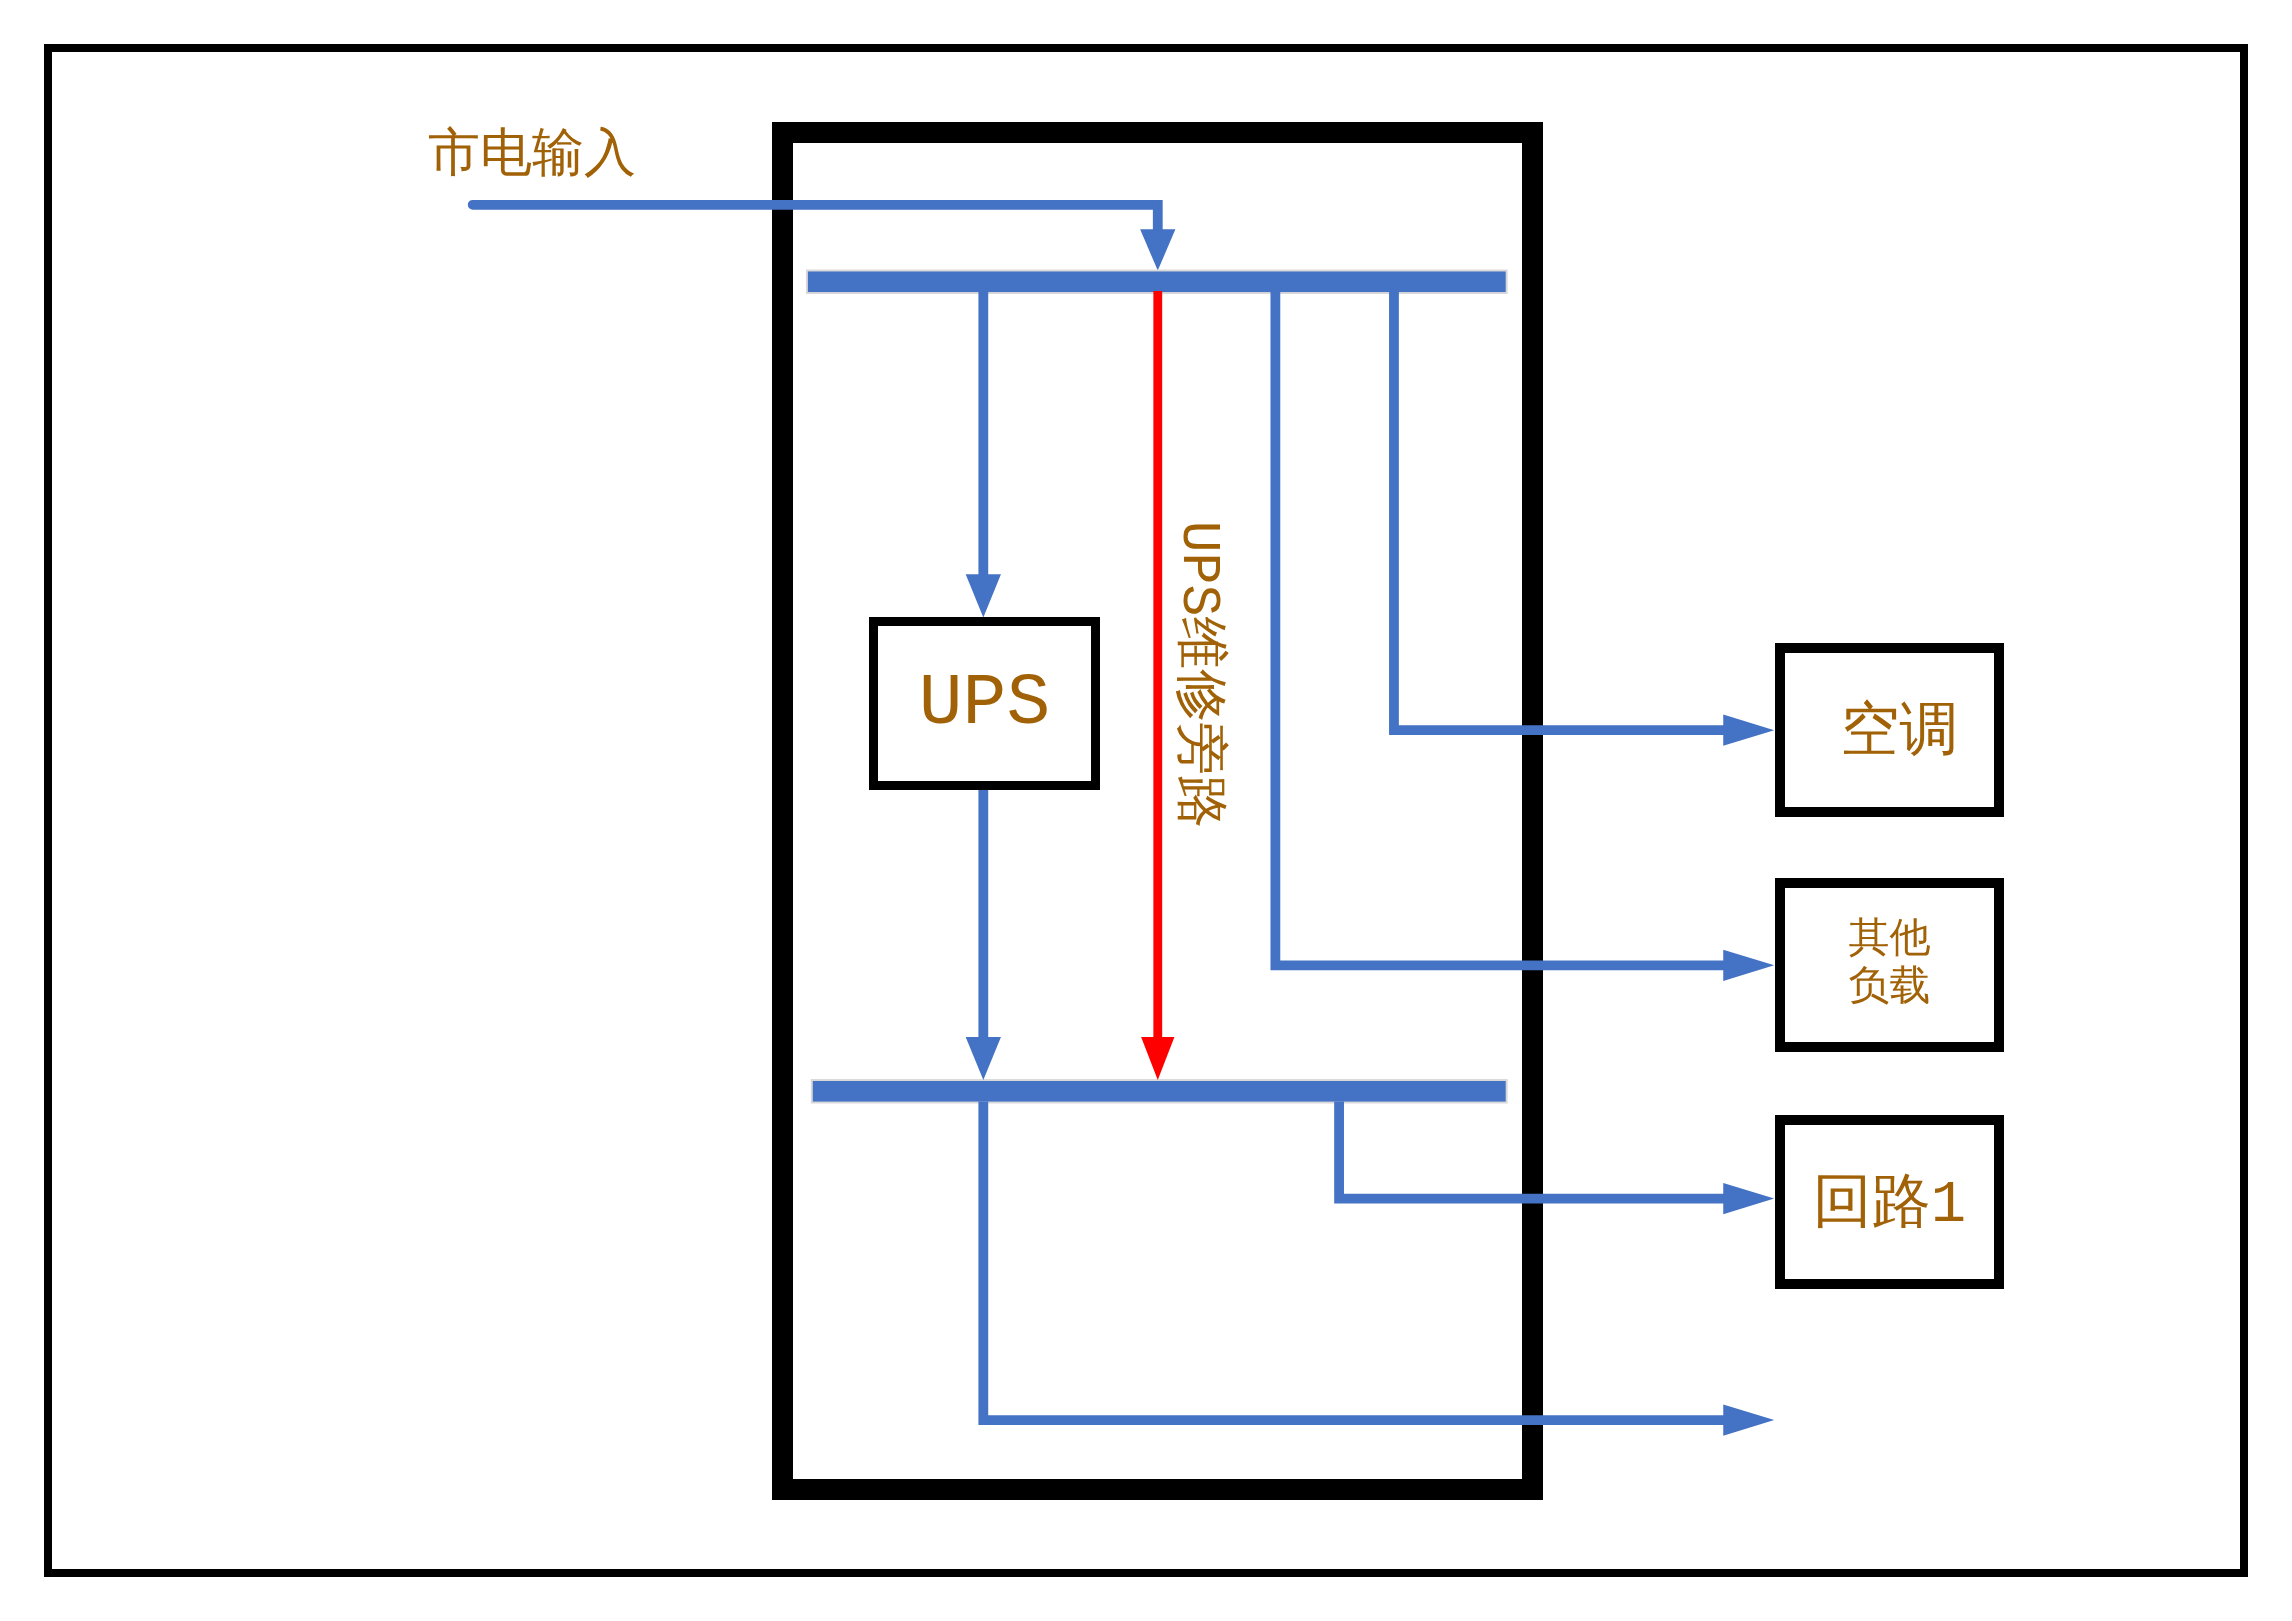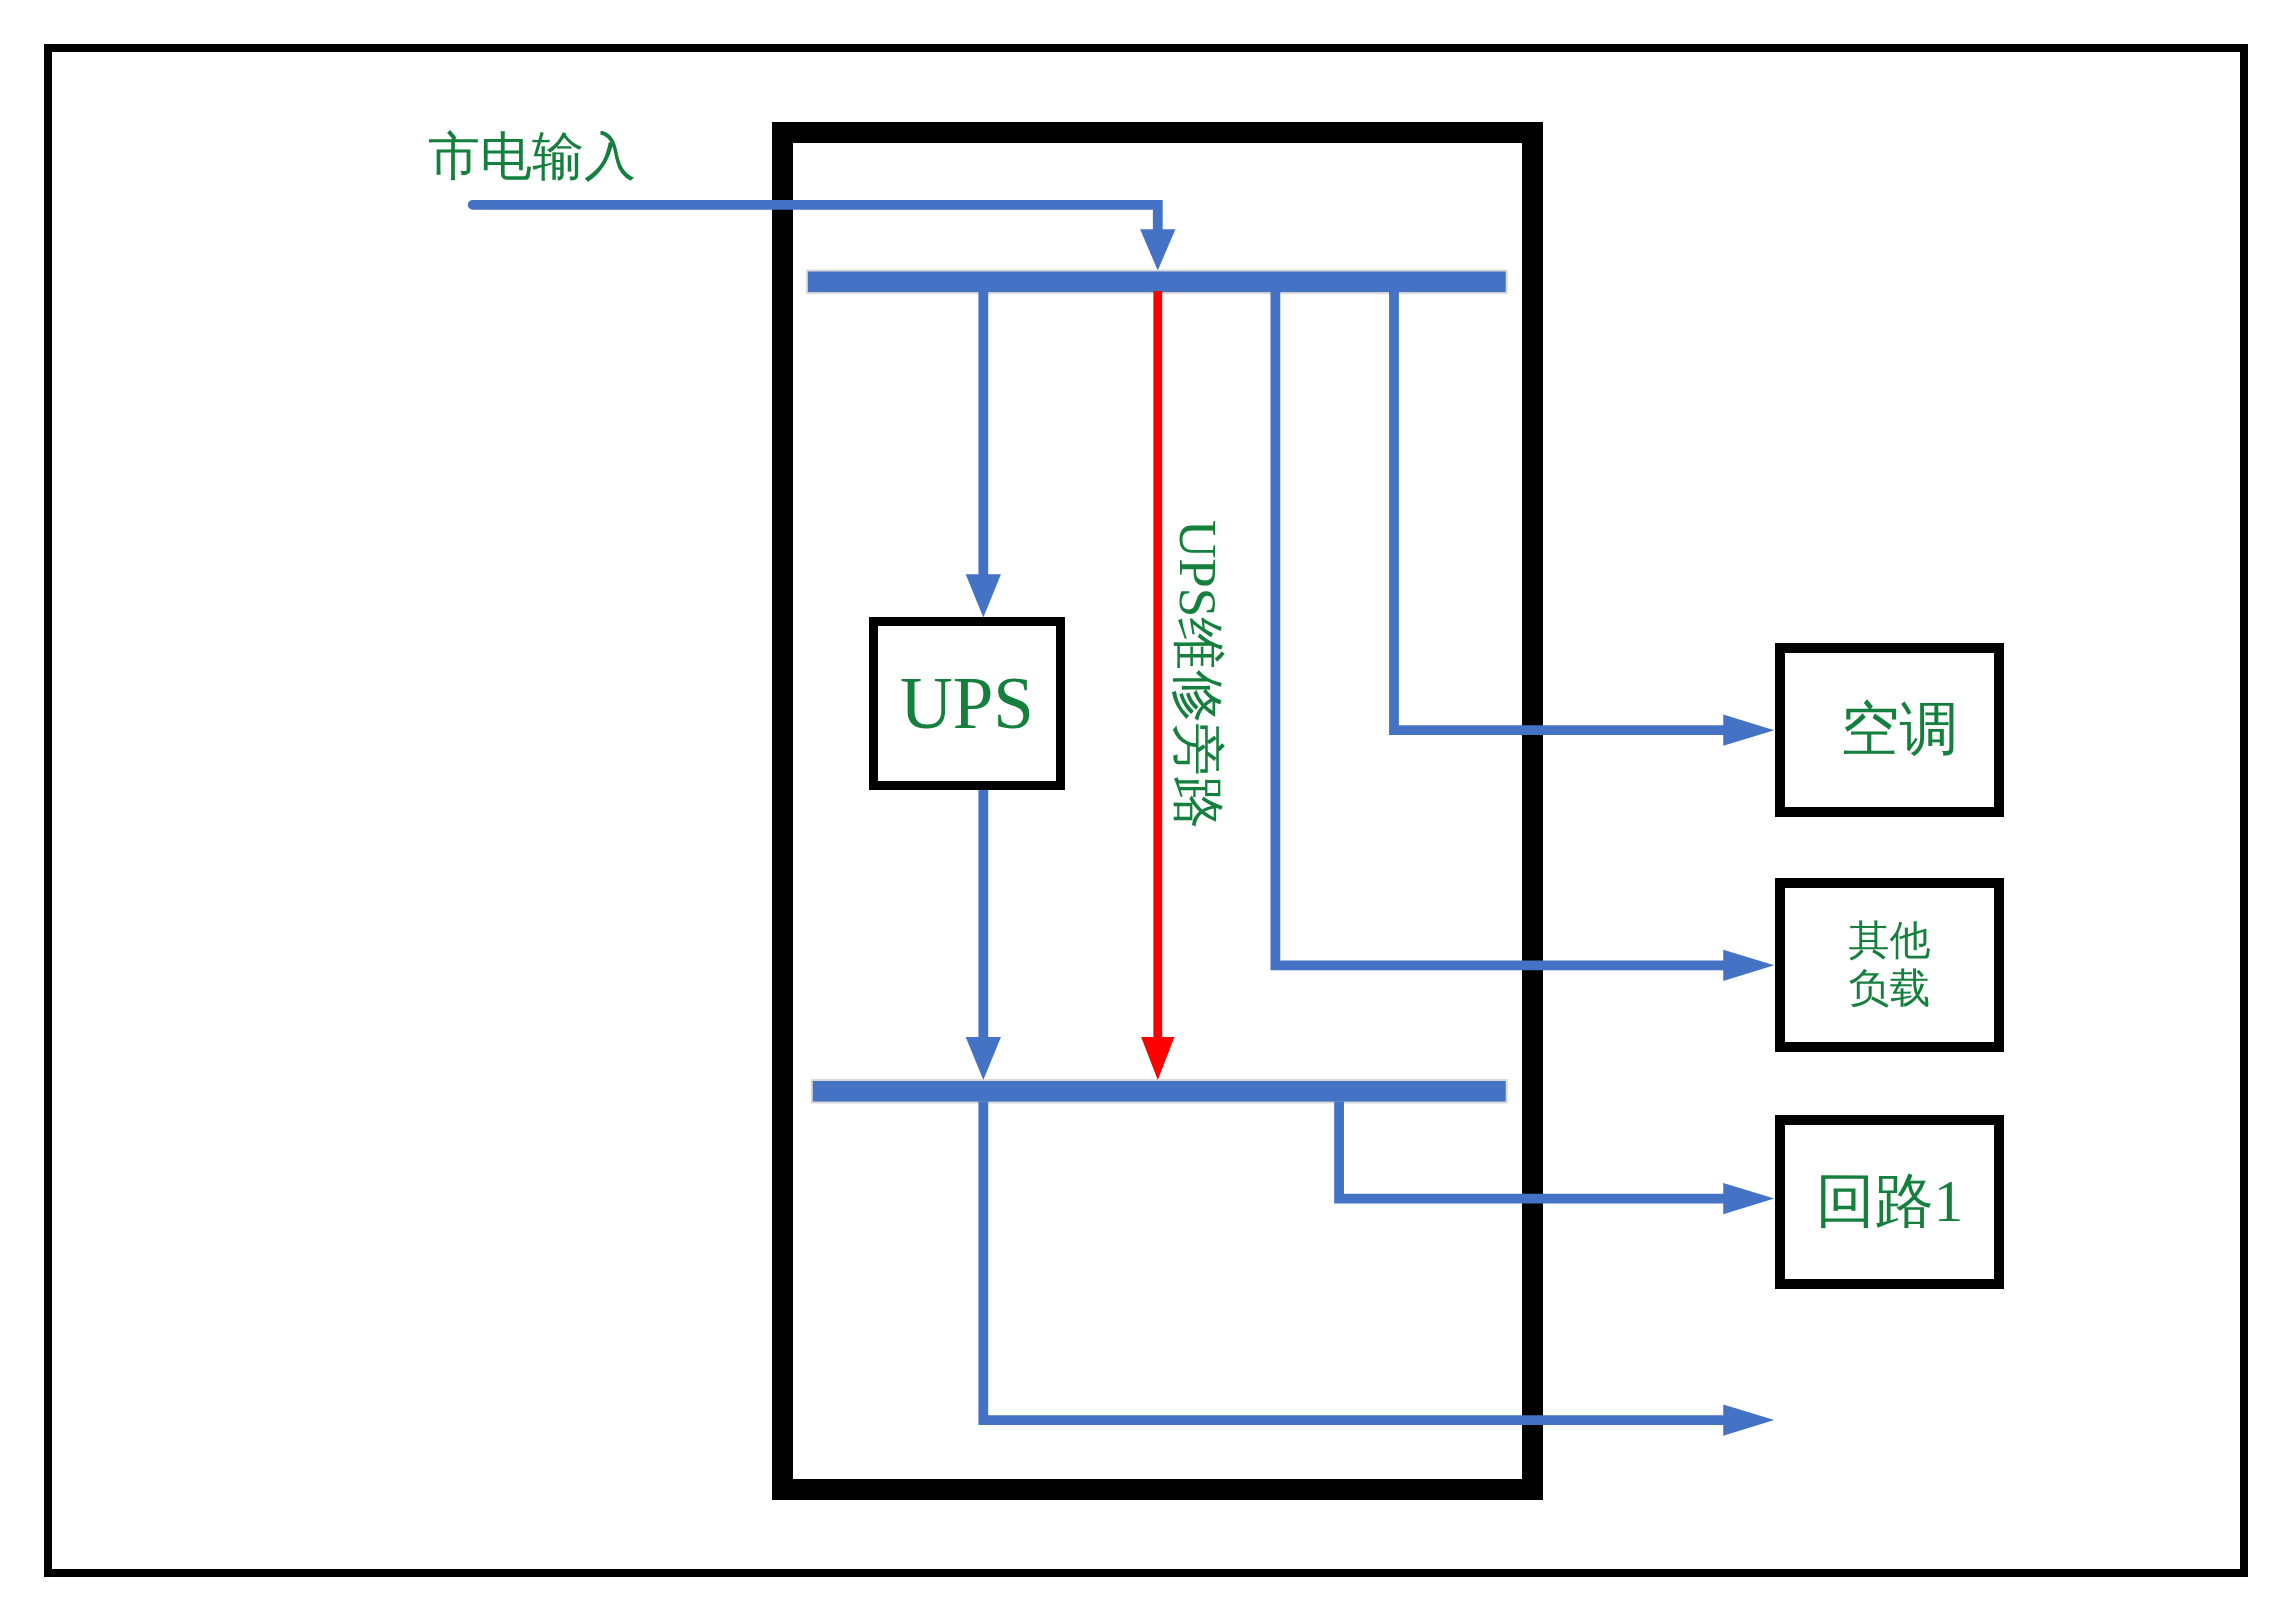--- a/index.html
+++ b/index.html
@@ -4,21 +4,21 @@
 <style>
   :root{
     --c-line-blue:#4472C4;
     --c-bypass-red:#FF0000;
     --c-box-border:#000000;
     --c-canvas-bg:#FFFFFF;
   }
   html,body{margin:0;padding:0;background:var(--c-canvas-bg);}
   .stage{
     position:relative;width:2293px;height:1621px;background:var(--c-canvas-bg);
-    font-family:Liberation Serif, serif;color:#15803d;overflow:hidden;
+    font-family:Liberation Mono, monospace;color:#a16207;overflow:hidden;
   }
   .outer-frame{
     position:absolute;left:44px;top:44px;width:2204px;height:1533px;
     border:8.8px solid var(--c-box-border);box-sizing:border-box;
   }
   .cabinet{
     position:absolute;left:772px;top:122px;width:771px;height:1378px;
     border:21.6px solid var(--c-box-border);box-sizing:border-box;background:transparent;
   }
   svg.wires{position:absolute;left:0;top:0;width:2293px;height:1621px;}
@@ -33,21 +33,21 @@
   .bypass-label{
     left:1016px;top:646px;width:363px;height:57px;
     transform:rotate(90deg);transform-origin:center center;
     font-size:53px;line-height:57px;text-align:center;white-space:nowrap;
   }
   .box{
     position:absolute;box-sizing:border-box;background:var(--c-canvas-bg);
     border:10.8px solid var(--c-box-border);
     display:flex;align-items:center;justify-content:center;text-align:center;
   }
-  .ups-box{left:869px;top:617px;width:196px;height:173px;border-width:9.8px;font-size:73px;}
+  .ups-box{left:869px;top:617px;width:231px;height:173px;border-width:9.8px;font-size:73px;}
   .load-box{left:1775px;width:229px;height:174px;font-size:59px;}
   .box-aircon{top:643px;padding-left:20px;}
   .box-otherload{top:878px;font-size:41px;}
   .box-circuit1{top:1115px;align-items:center;}
   .box-circuit2{top:1333px;}
   .two-line{line-height:1.16;}
   .two-line span{display:block;}
 </style>
 </head>
 <body>

